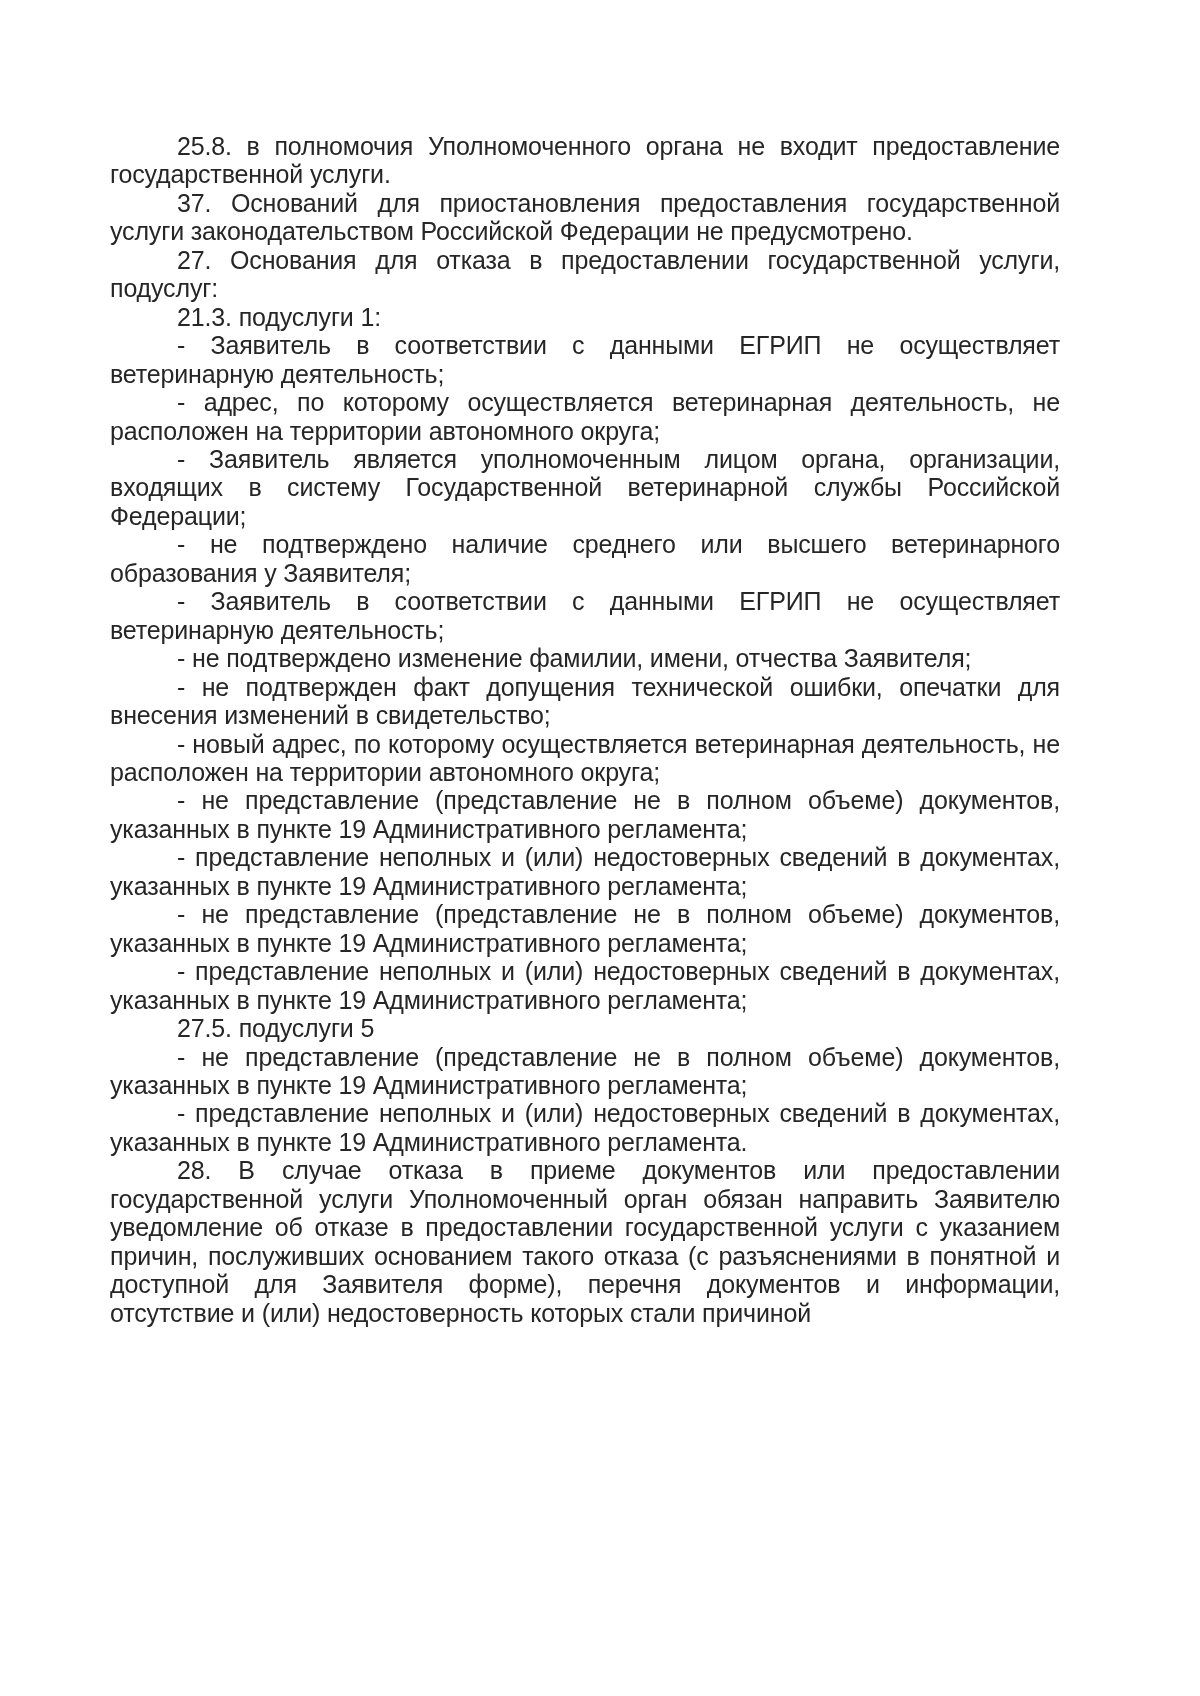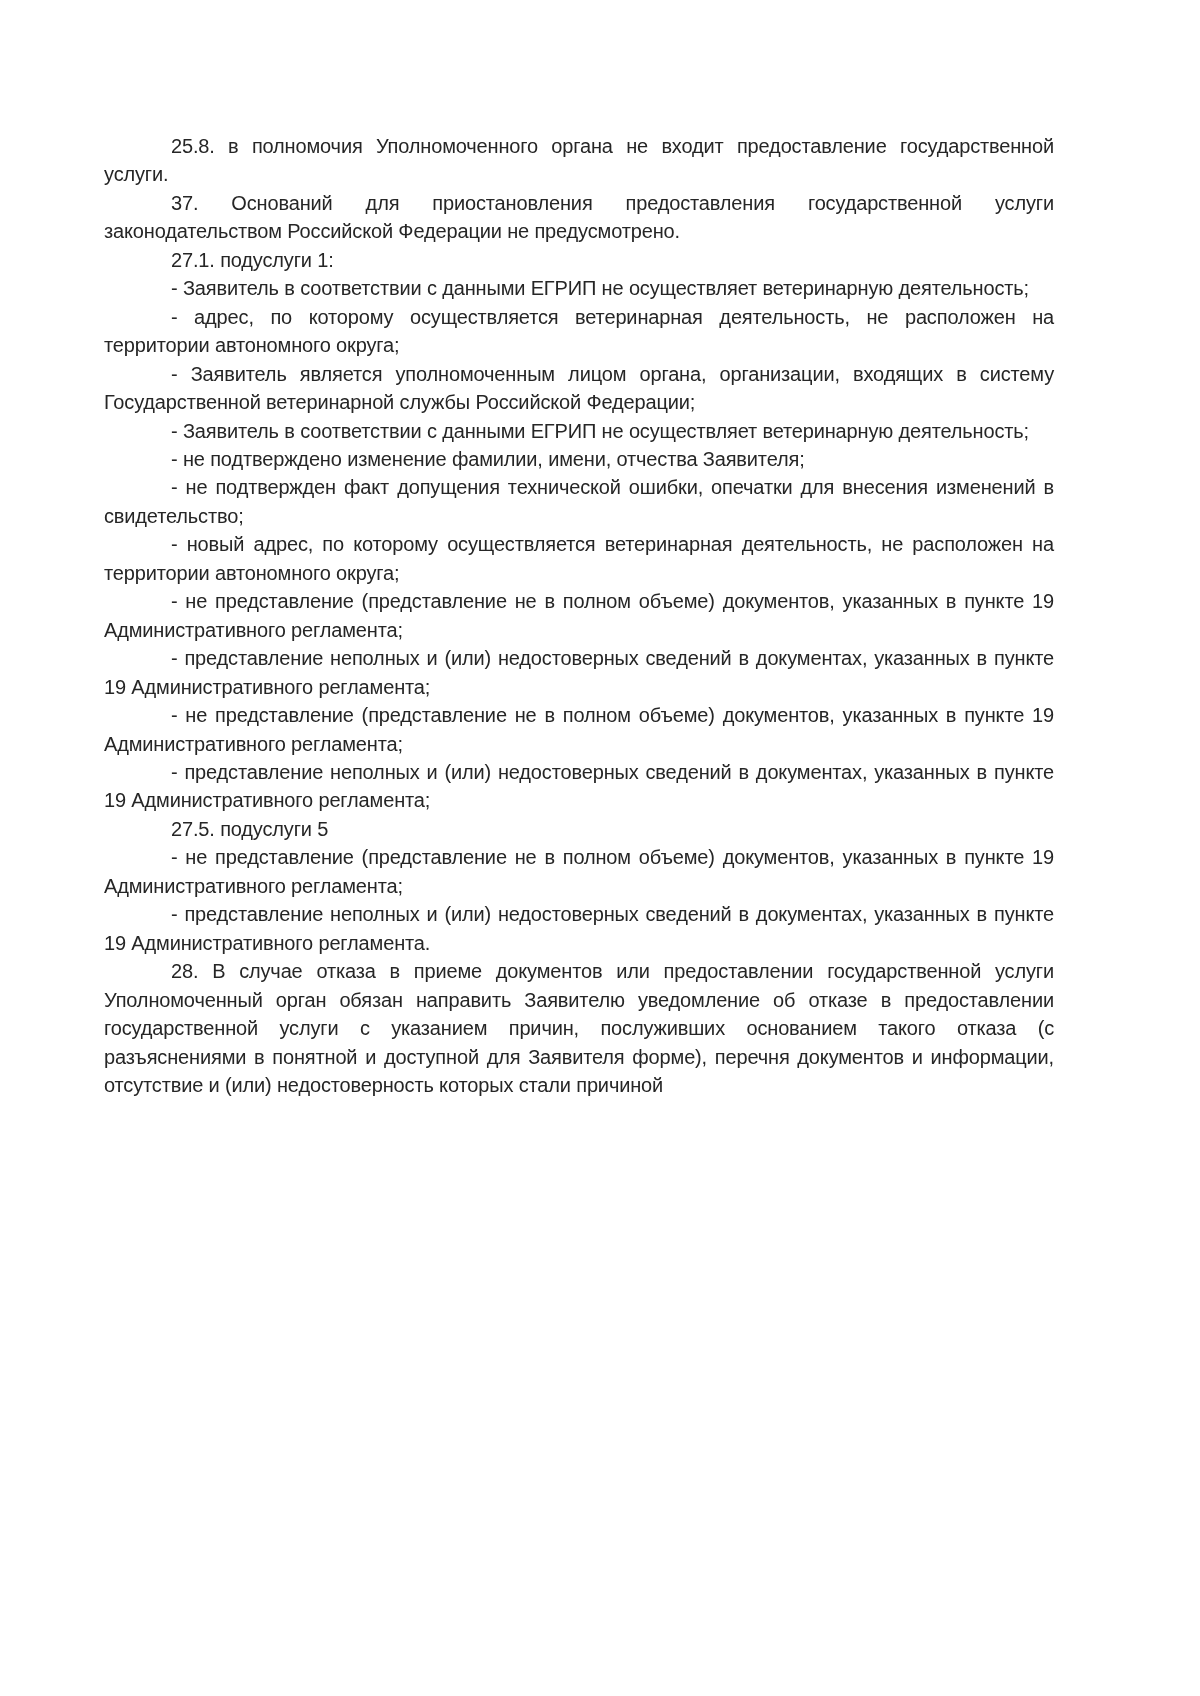--- a/index.html
+++ b/index.html
@@ -1,44 +1,46 @@
 <!DOCTYPE html>
 <html><head>
 <meta charset="utf-8">
 <style>
   html, body { margin: 0; padding: 0; background: #ffffff; }
   body { width: 1200px; height: 1696px; position: relative; overflow: hidden; }
   .page {
     position: absolute;
-    left: 104px;
+    left: 110px;
     top: 132px;
     width: 950px;
     font-family: "Liberation Sans", sans-serif;
-    font-size: 20px;
+    font-size: 25px;
     line-height: 28.45px;
     color: #262626;
     letter-spacing: -0.15px;
   }
   .para {
     margin: 0;
     text-align: justify;
     text-indent: 67px;
     hyphens: none;
   }
 </style>
 </head>
 <body>
 
 <div class="page">
   <p class="para">25.8. в полномочия Уполномоченного органа не входит предоставление государственной услуги.</p>
   <p class="para">37. Оснований для приостановления предоставления государственной услуги законодательством Российской Федерации не предусмотрено.</p>
-  <p class="para">27.1. подуслуги 1:</p>
+  <p class="para">27. Основания для отказа в предоставлении государственной услуги, подуслуг:</p>
+  <p class="para">21.3. подуслуги 1:</p>
   <p class="para">- Заявитель в соответствии с данными ЕГРИП не осуществляет ветеринарную деятельность;</p>
   <p class="para">- адрес, по которому осуществляется ветеринарная деятельность, не расположен на территории автономного округа;</p>
   <p class="para">- Заявитель является уполномоченным лицом органа, организации, входящих в систему Государственной ветеринарной службы Российской Федерации;</p>
+  <p class="para">- не подтверждено наличие среднего или высшего ветеринарного образования у Заявителя;</p>
   <p class="para">- Заявитель в соответствии с данными ЕГРИП не осуществляет ветеринарную деятельность;</p>
   <p class="para">- не подтверждено изменение фамилии, имени, отчества Заявителя;</p>
   <p class="para">- не подтвержден факт допущения технической ошибки, опечатки для внесения изменений в свидетельство;</p>
   <p class="para">- новый адрес, по которому осуществляется ветеринарная деятельность, не расположен на территории автономного округа;</p>
   <p class="para">- не представление (представление не в полном объеме) документов, указанных в пункте 19 Административного регламента;</p>
   <p class="para">- представление неполных и (или) недостоверных сведений в документах, указанных в пункте 19 Административного регламента;</p>
   <p class="para">- не представление (представление не в полном объеме) документов, указанных в пункте 19 Административного регламента;</p>
   <p class="para">- представление неполных и (или) недостоверных сведений в документах, указанных в пункте 19 Административного регламента;</p>
   <p class="para">27.5. подуслуги 5</p>
   <p class="para">- не представление (представление не в полном объеме) документов, указанных в пункте 19 Административного регламента;</p>

